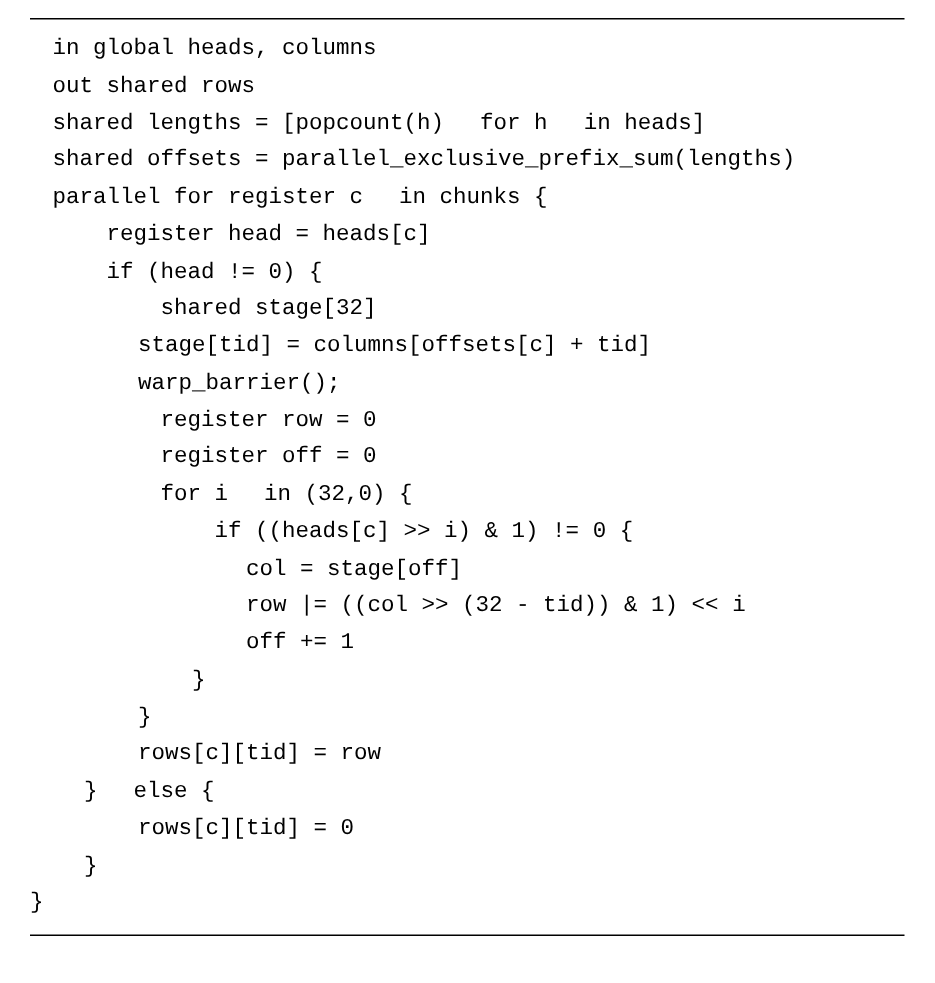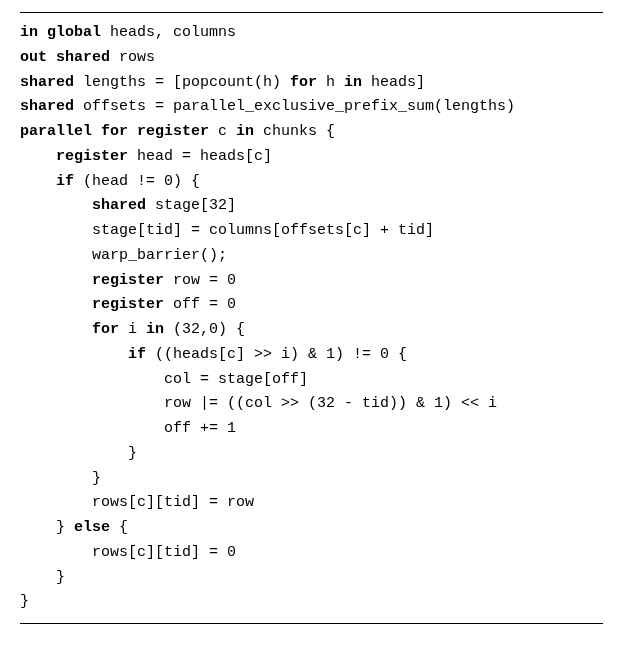--- a/index.html
+++ b/index.html
@@ -16,21 +16,22 @@
       padding: 12px 20px;
       width: 623px;
     }
     .code-block {
       border-top: 1px solid #000;
       border-bottom: 1px solid #000;
       padding: 8px 0;
       white-space: pre;
     }
     .kw {
-      font-weight: bold;
+      font-weight: normal;
+      margin-left: 15px;
     }
     .line {
       display: block;
     }
   </style>
 </head>
 <body>
 
 <div class="code-block" id="code-container"><span class="line"><span class="kw">in global</span><span> heads, columns</span></span><span class="line"><span class="kw">out shared</span><span> rows</span></span><span class="line"><span class="kw">shared</span><span> lengths = [popcount(h) </span><span class="kw">for</span><span> h </span><span class="kw">in</span><span> heads]</span></span><span class="line"><span class="kw">shared</span><span> offsets = parallel_exclusive_prefix_sum(lengths)</span></span><span class="line"><span class="kw">parallel for register</span><span> c </span><span class="kw">in</span><span> chunks {</span></span><span class="line">    <span class="kw">register</span><span> head = heads[c]</span></span><span class="line">    <span class="kw">if</span><span> (head != 0) {</span></span><span class="line">        <span class="kw">shared</span><span> stage[32]</span></span><span class="line">        <span>stage[tid] = columns[offsets[c] + tid]</span></span><span class="line">        <span>warp_barrier();</span></span><span class="line">        <span class="kw">register</span><span> row = 0</span></span><span class="line">        <span class="kw">register</span><span> off = 0</span></span><span class="line">        <span class="kw">for</span><span> i </span><span class="kw">in</span><span> (32,0) {</span></span><span class="line">            <span class="kw">if</span><span> ((heads[c] &gt;&gt; i) &amp; 1) != 0 {</span></span><span class="line">                <span>col = stage[off]</span></span><span class="line">                <span>row |= ((col &gt;&gt; (32 - tid)) &amp; 1) &lt;&lt; i</span></span><span class="line">                <span>off += 1</span></span><span class="line">            <span>}</span></span><span class="line">        <span>}</span></span><span class="line">        <span>rows[c][tid] = row</span></span><span class="line">    <span>} </span><span class="kw">else</span><span> {</span></span><span class="line">        <span>rows[c][tid] = 0</span></span><span class="line">    <span>}</span></span><span class="line"><span>}</span></span></div>
 

